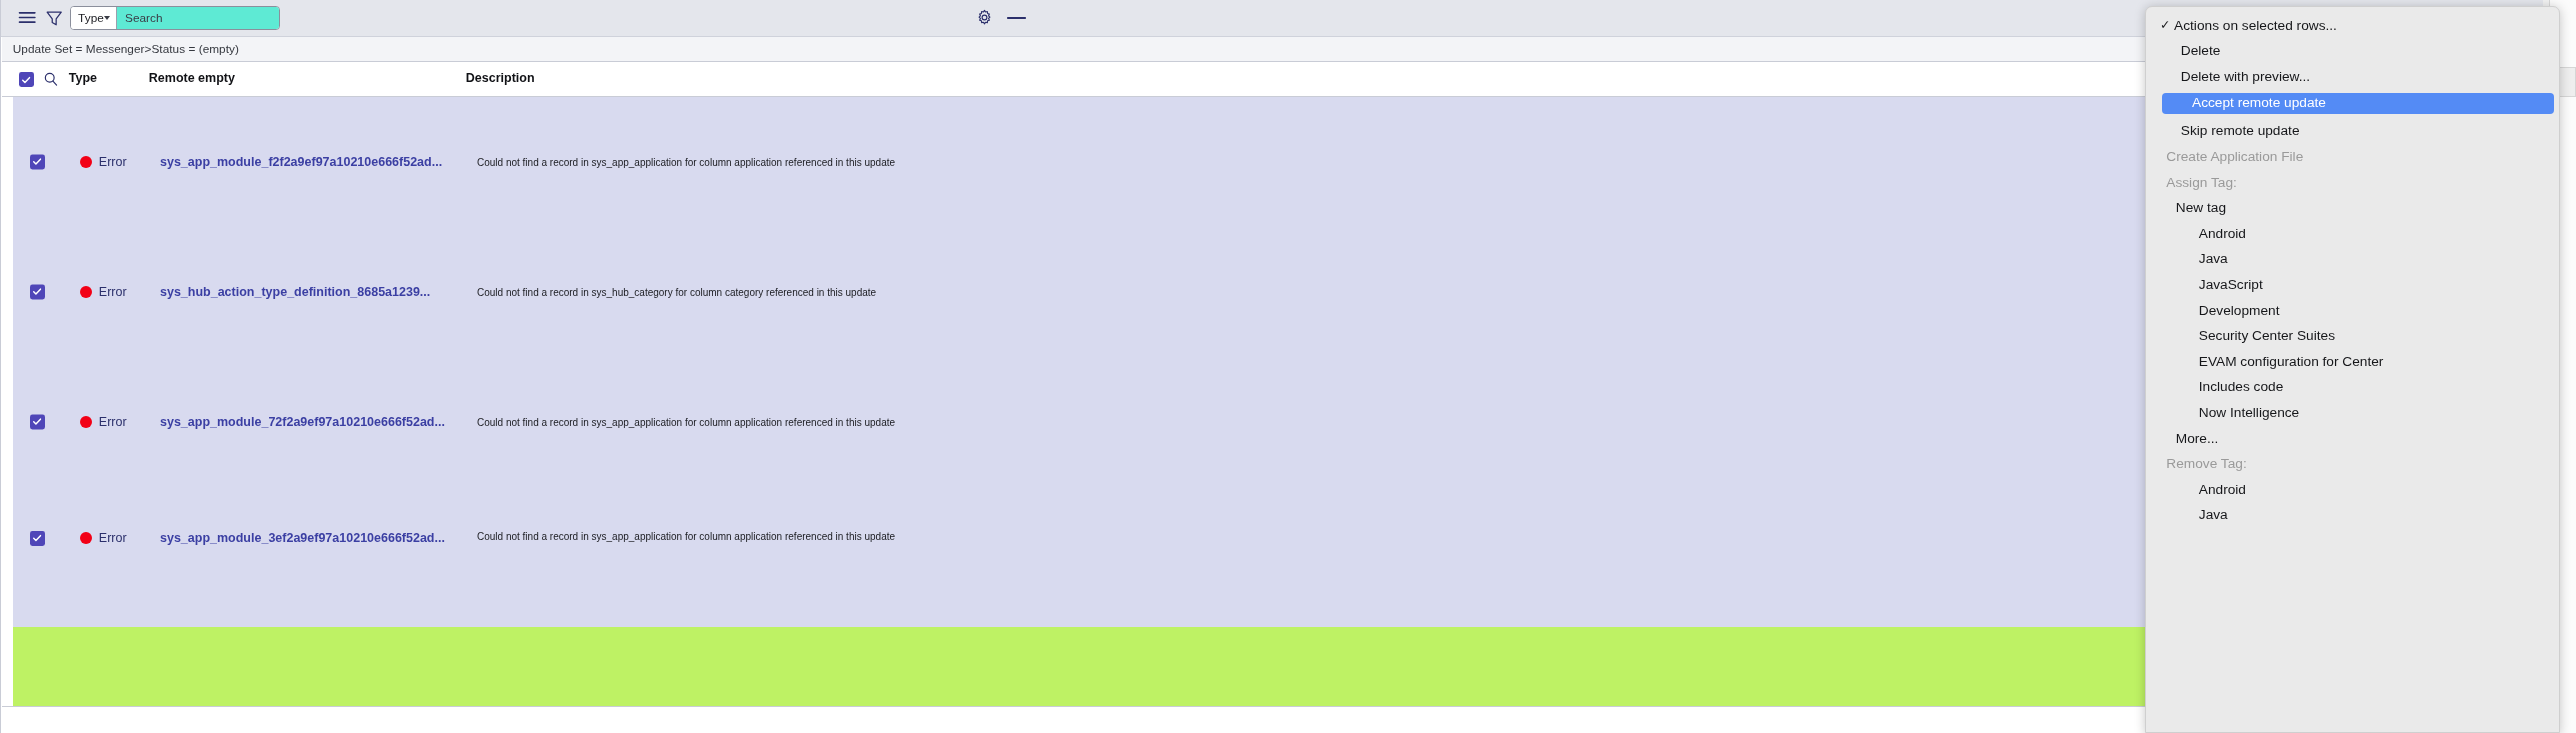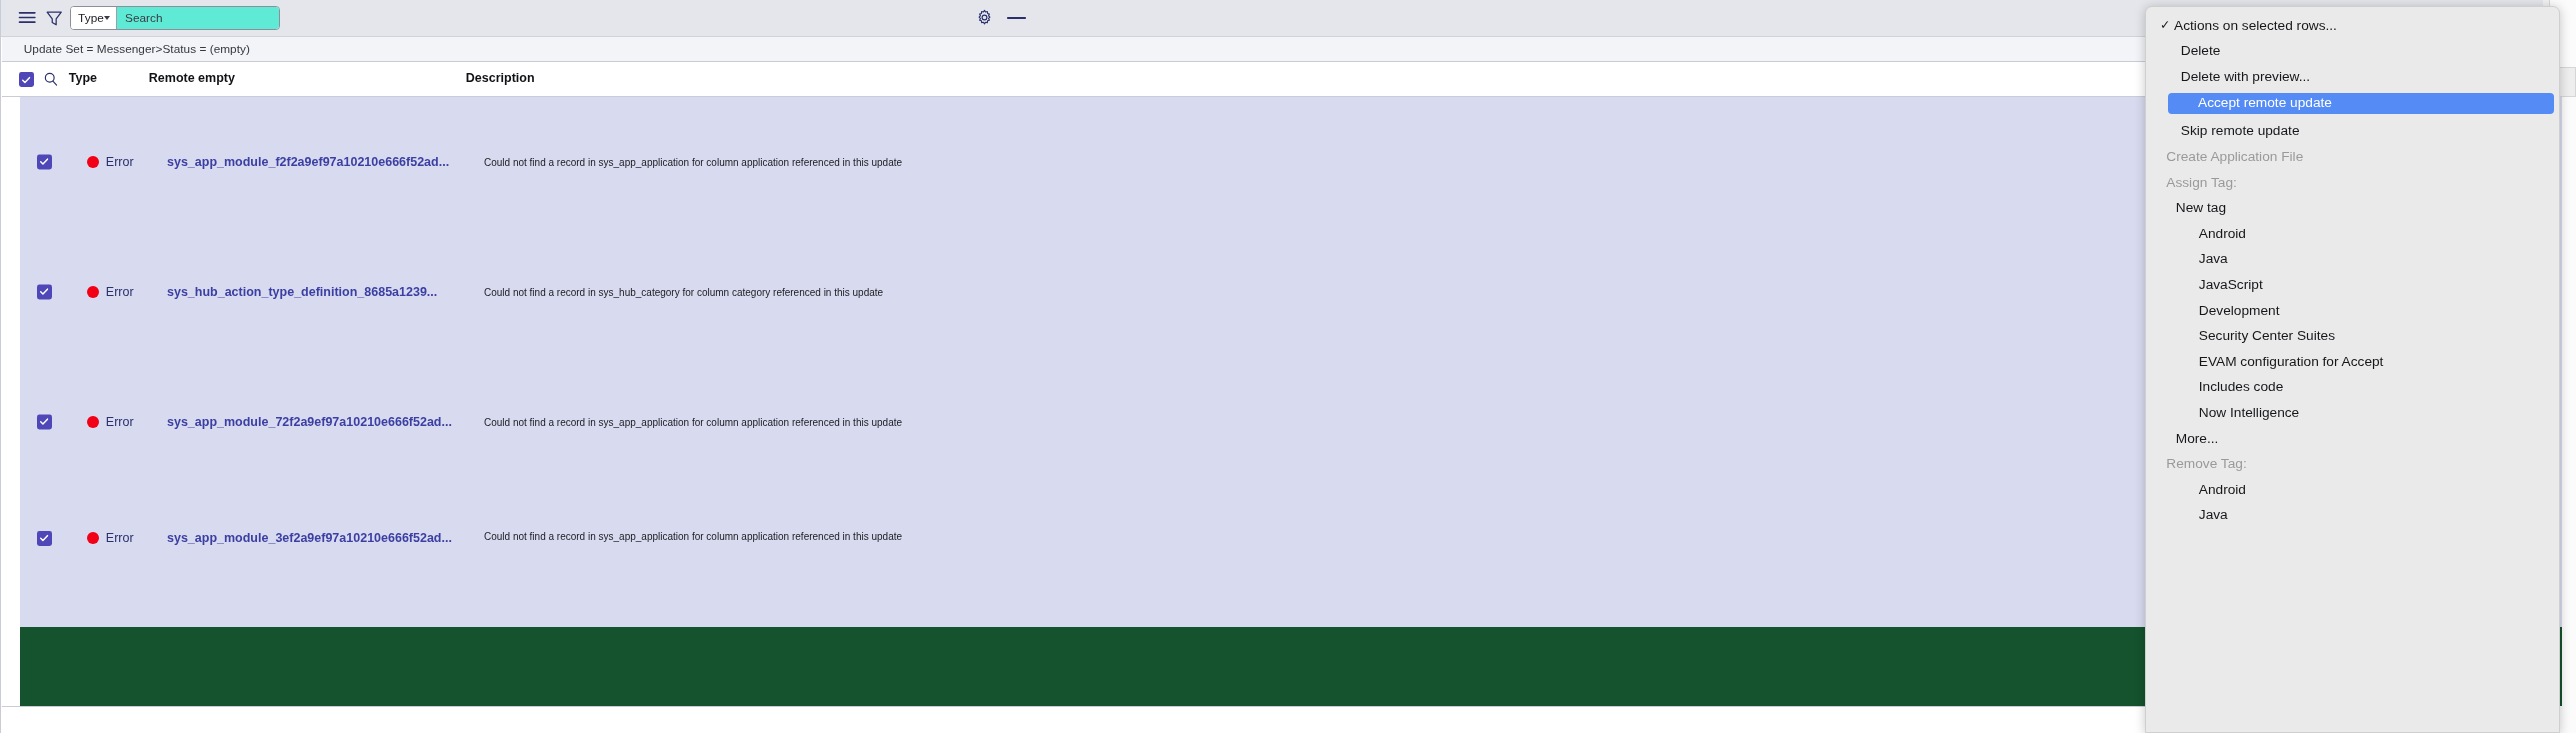--- a/index.html
+++ b/index.html
@@ -88,21 +88,21 @@
   }
 
   
   .crumb {
     position:absolute; left:0.8px; top:37px; width:2542px; height:25px;
     background:#f3f4f7;
     border-bottom:0.8px solid #c9ccd6;
     display:flex; align-items:center;
   }
   .crumb-text {
-    padding-left:22px;
+    padding-left:11px;
     font-size:11.8px; color:#35383f; letter-spacing:0.04px;
     white-space:nowrap;
   }
 
   
   .thead {
     position:absolute; left:0.8px; top:62px; width:2542px; height:35px;
     background:#ffffff;
     border-bottom:0.8px solid #c9ccd6;
   }
@@ -120,22 +120,22 @@
   .th-label {
     position:absolute; top:9.4px;
     font-size:12.5px; font-weight:bold; color:#111216;
     white-space:nowrap; cursor:pointer;
   }
   .th-type   { left:67px; }
   .th-remote { left:147px; }
   .th-desc   { left:464px; }
 
   .tbody {
-    position:absolute; left:19px; top:97px; width:2542px; height:609px;
-    background:#14532d; overflow:hidden;
+    position:absolute; left:12px; top:97px; width:2542px; height:609px;
+    background:#bef264; overflow:hidden;
   }
   .row {
     position:absolute; left:0; width:2542px; height:130px;
     background:#d8daef;
   }
   .row-0 { top:0px;   height:130px; }
   .row-1 { top:130px; height:130px; }
   .row-2 { top:260px; height:130px; }
   .row-3 { top:390px; height:140px; }
 
@@ -206,21 +206,21 @@
   .mi-lvl1  { padding-left:27px; }
   .mi-lvl2  { padding-left:45px; }
   .mi-lvl0  { padding-left:22px; }
   .mi-header {
     color:#9a9a9a; cursor:default;
     padding-left:12.5px;
   }
   .mi-disabled { color:#9a9a9a; cursor:default; padding-left:12.5px; }
   .mi-selected {
     background:#548bf5; color:#ffffff;
-    margin-left:22px; margin-right:4.7px;
+    margin-left:16px; margin-right:4.7px;
     padding-left:30px;
     border-radius:3.9px;
     height:20.4px; line-height:20.4px;
   }
 </style>
 </head>
 <body>
 
 <div id="app">
 
@@ -402,21 +402,21 @@
 
     <div class="mi mi-lvl2 mi-gap">
       <span>Development</span>
     </div>
 
     <div class="mi mi-lvl2 mi-gap">
       <span>Security Center Suites</span>
     </div>
 
     <div class="mi mi-lvl2 mi-gap">
-      <span>EVAM configuration for Accept</span>
+      <span>EVAM configuration for Center</span>
     </div>
 
     <div class="mi mi-lvl2 mi-gap">
       <span>Includes code</span>
     </div>
 
     <div class="mi mi-lvl2 mi-gap">
       <span>Now Intelligence</span>
     </div>
 

